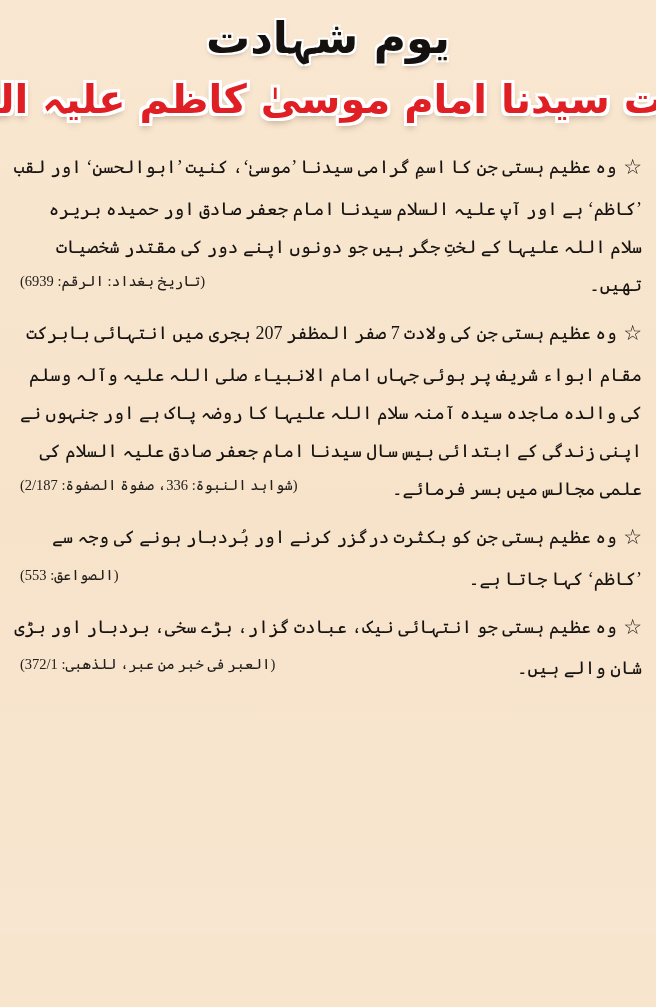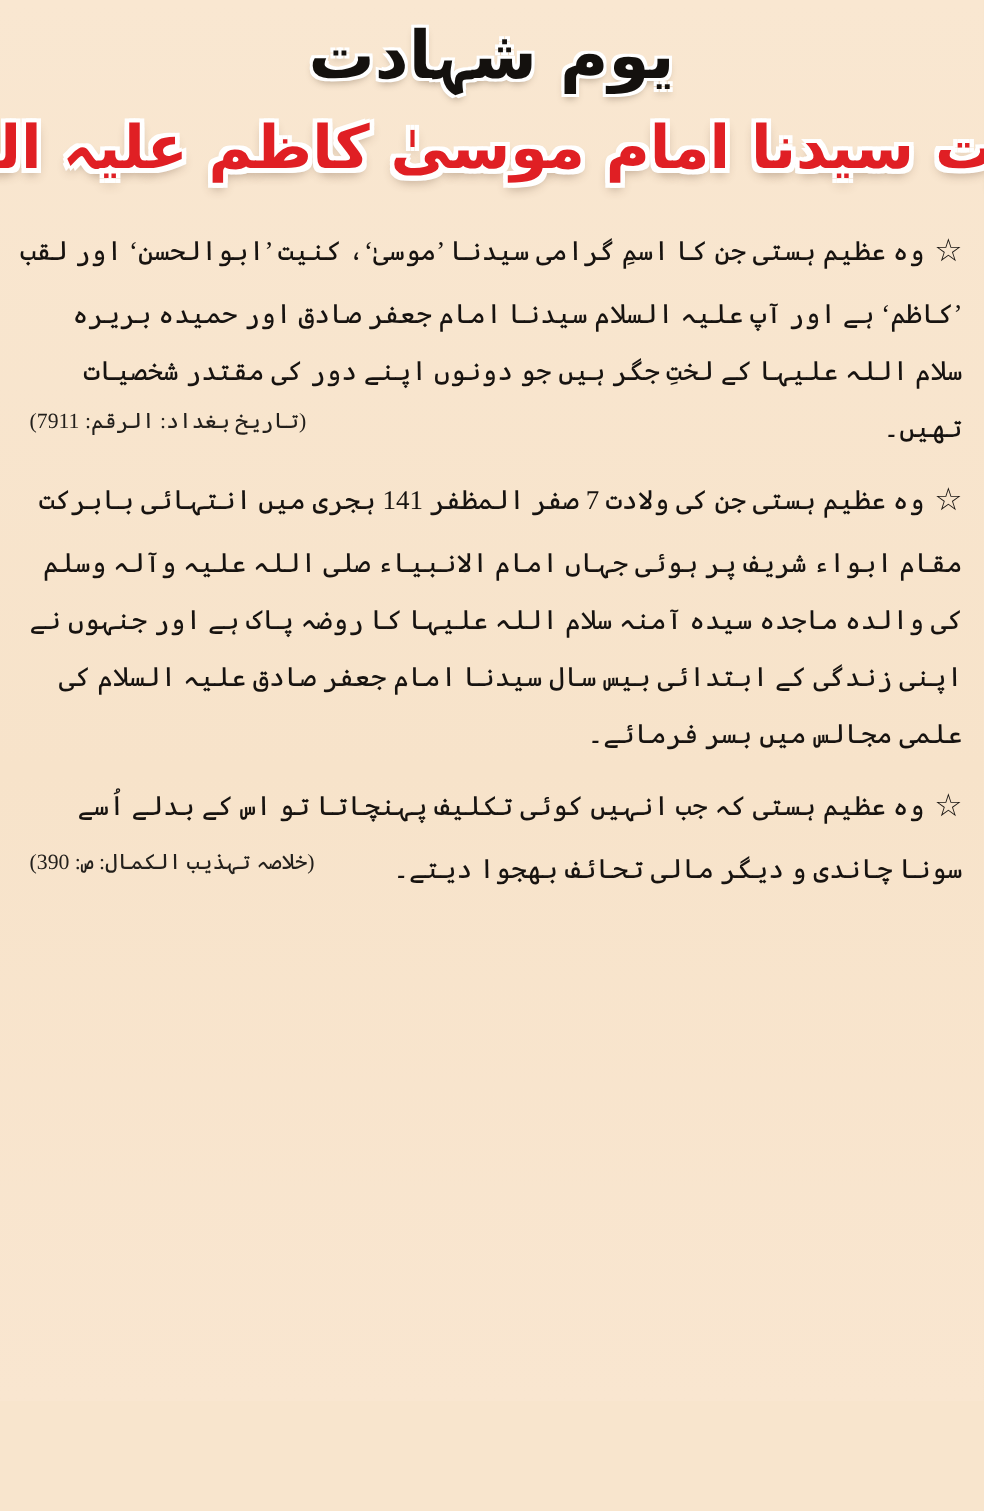--- a/index.html
+++ b/index.html
@@ -111,32 +111,38 @@
     <div class="title-main-row">
       <div class="title-main" style="color: rgb(224, 31, 36);">حضرت سیدنا امام موسیٰ کاظم علیہ السلام</div>
     </div>
   </div>
 
   <div class="entries">
 
     <div class="entry">
       <span class="star">☆</span>
       <span class="entry-text">وہ عظیم ہستی جن کا اسمِ گرامی سیدنا ’موسیٰ‘، کنیت ’ابوالحسن‘ اور لقب ’کاظم‘ ہے اور آپ علیہ السلام سیدنا امام جعفر صادق اور حمیدہ بریرہ سلام اللہ علیہا کے لختِ جگر ہیں جو دونوں اپنے دور کی مقتدر شخصیات تھیں۔</span>
-      <span class="citation">(تاریخ بغداد: الرقم: 7911)</span>
+      <span class="citation">(تاریخ بغداد: الرقم: 6939)</span>
     </div>
 
     <div class="entry">
       <span class="star">☆</span>
-      <span class="entry-text">وہ عظیم ہستی جن کی ولادت 7 صفر المظفر 141 ہجری میں انتہائی بابرکت مقام ابواء شریف پر ہوئی جہاں امام الانبیاء صلی اللہ علیہ وآلہ وسلم کی والدہ ماجدہ سیدہ آمنہ سلام اللہ علیہا کا روضہ پاک ہے اور جنہوں نے اپنی زندگی کے ابتدائی بیس سال سیدنا امام جعفر صادق علیہ السلام کی علمی مجالس میں بسر فرمائے۔</span>
+      <span class="entry-text">وہ عظیم ہستی جن کی ولادت 7 صفر المظفر 207 ہجری میں انتہائی بابرکت مقام ابواء شریف پر ہوئی جہاں امام الانبیاء صلی اللہ علیہ وآلہ وسلم کی والدہ ماجدہ سیدہ آمنہ سلام اللہ علیہا کا روضہ پاک ہے اور جنہوں نے اپنی زندگی کے ابتدائی بیس سال سیدنا امام جعفر صادق علیہ السلام کی علمی مجالس میں بسر فرمائے۔</span>
+      <span class="citation">(شواہد النبوۃ: 336، صفوۃ الصفوۃ: 2/187)</span>
     </div>
-
-
 
 
     <div class="entry">
       <span class="star">☆</span>
-      <span class="entry-text">وہ عظیم ہستی کہ جب انہیں کوئی تکلیف پہنچاتا تو اس کے بدلے اُسے سونا چاندی و دیگر مالی تحائف بھجوا دیتے۔</span>
-      <span class="citation">(خلاصہ تہذیب الکمال: ص: 390)</span>
+      <span class="entry-text">وہ عظیم ہستی جن کو بکثرت درگزر کرنے اور بُردبار ہونے کی وجہ سے ’کاظم‘ کہا جاتا ہے۔</span>
+      <span class="citation">(الصواعق: 553)</span>
     </div>
+
+    <div class="entry">
+      <span class="star">☆</span>
+      <span class="entry-text">وہ عظیم ہستی جو انتہائی نیک، عبادت گزار، بڑے سخی، بردبار اور بڑی شان والے ہیں۔</span>
+      <span class="citation">(العبر فی خبر من عبر، للذھبی: 372/1)</span>
+    </div>
+
 
 
   </div>
 </div>
 
 </body></html>

